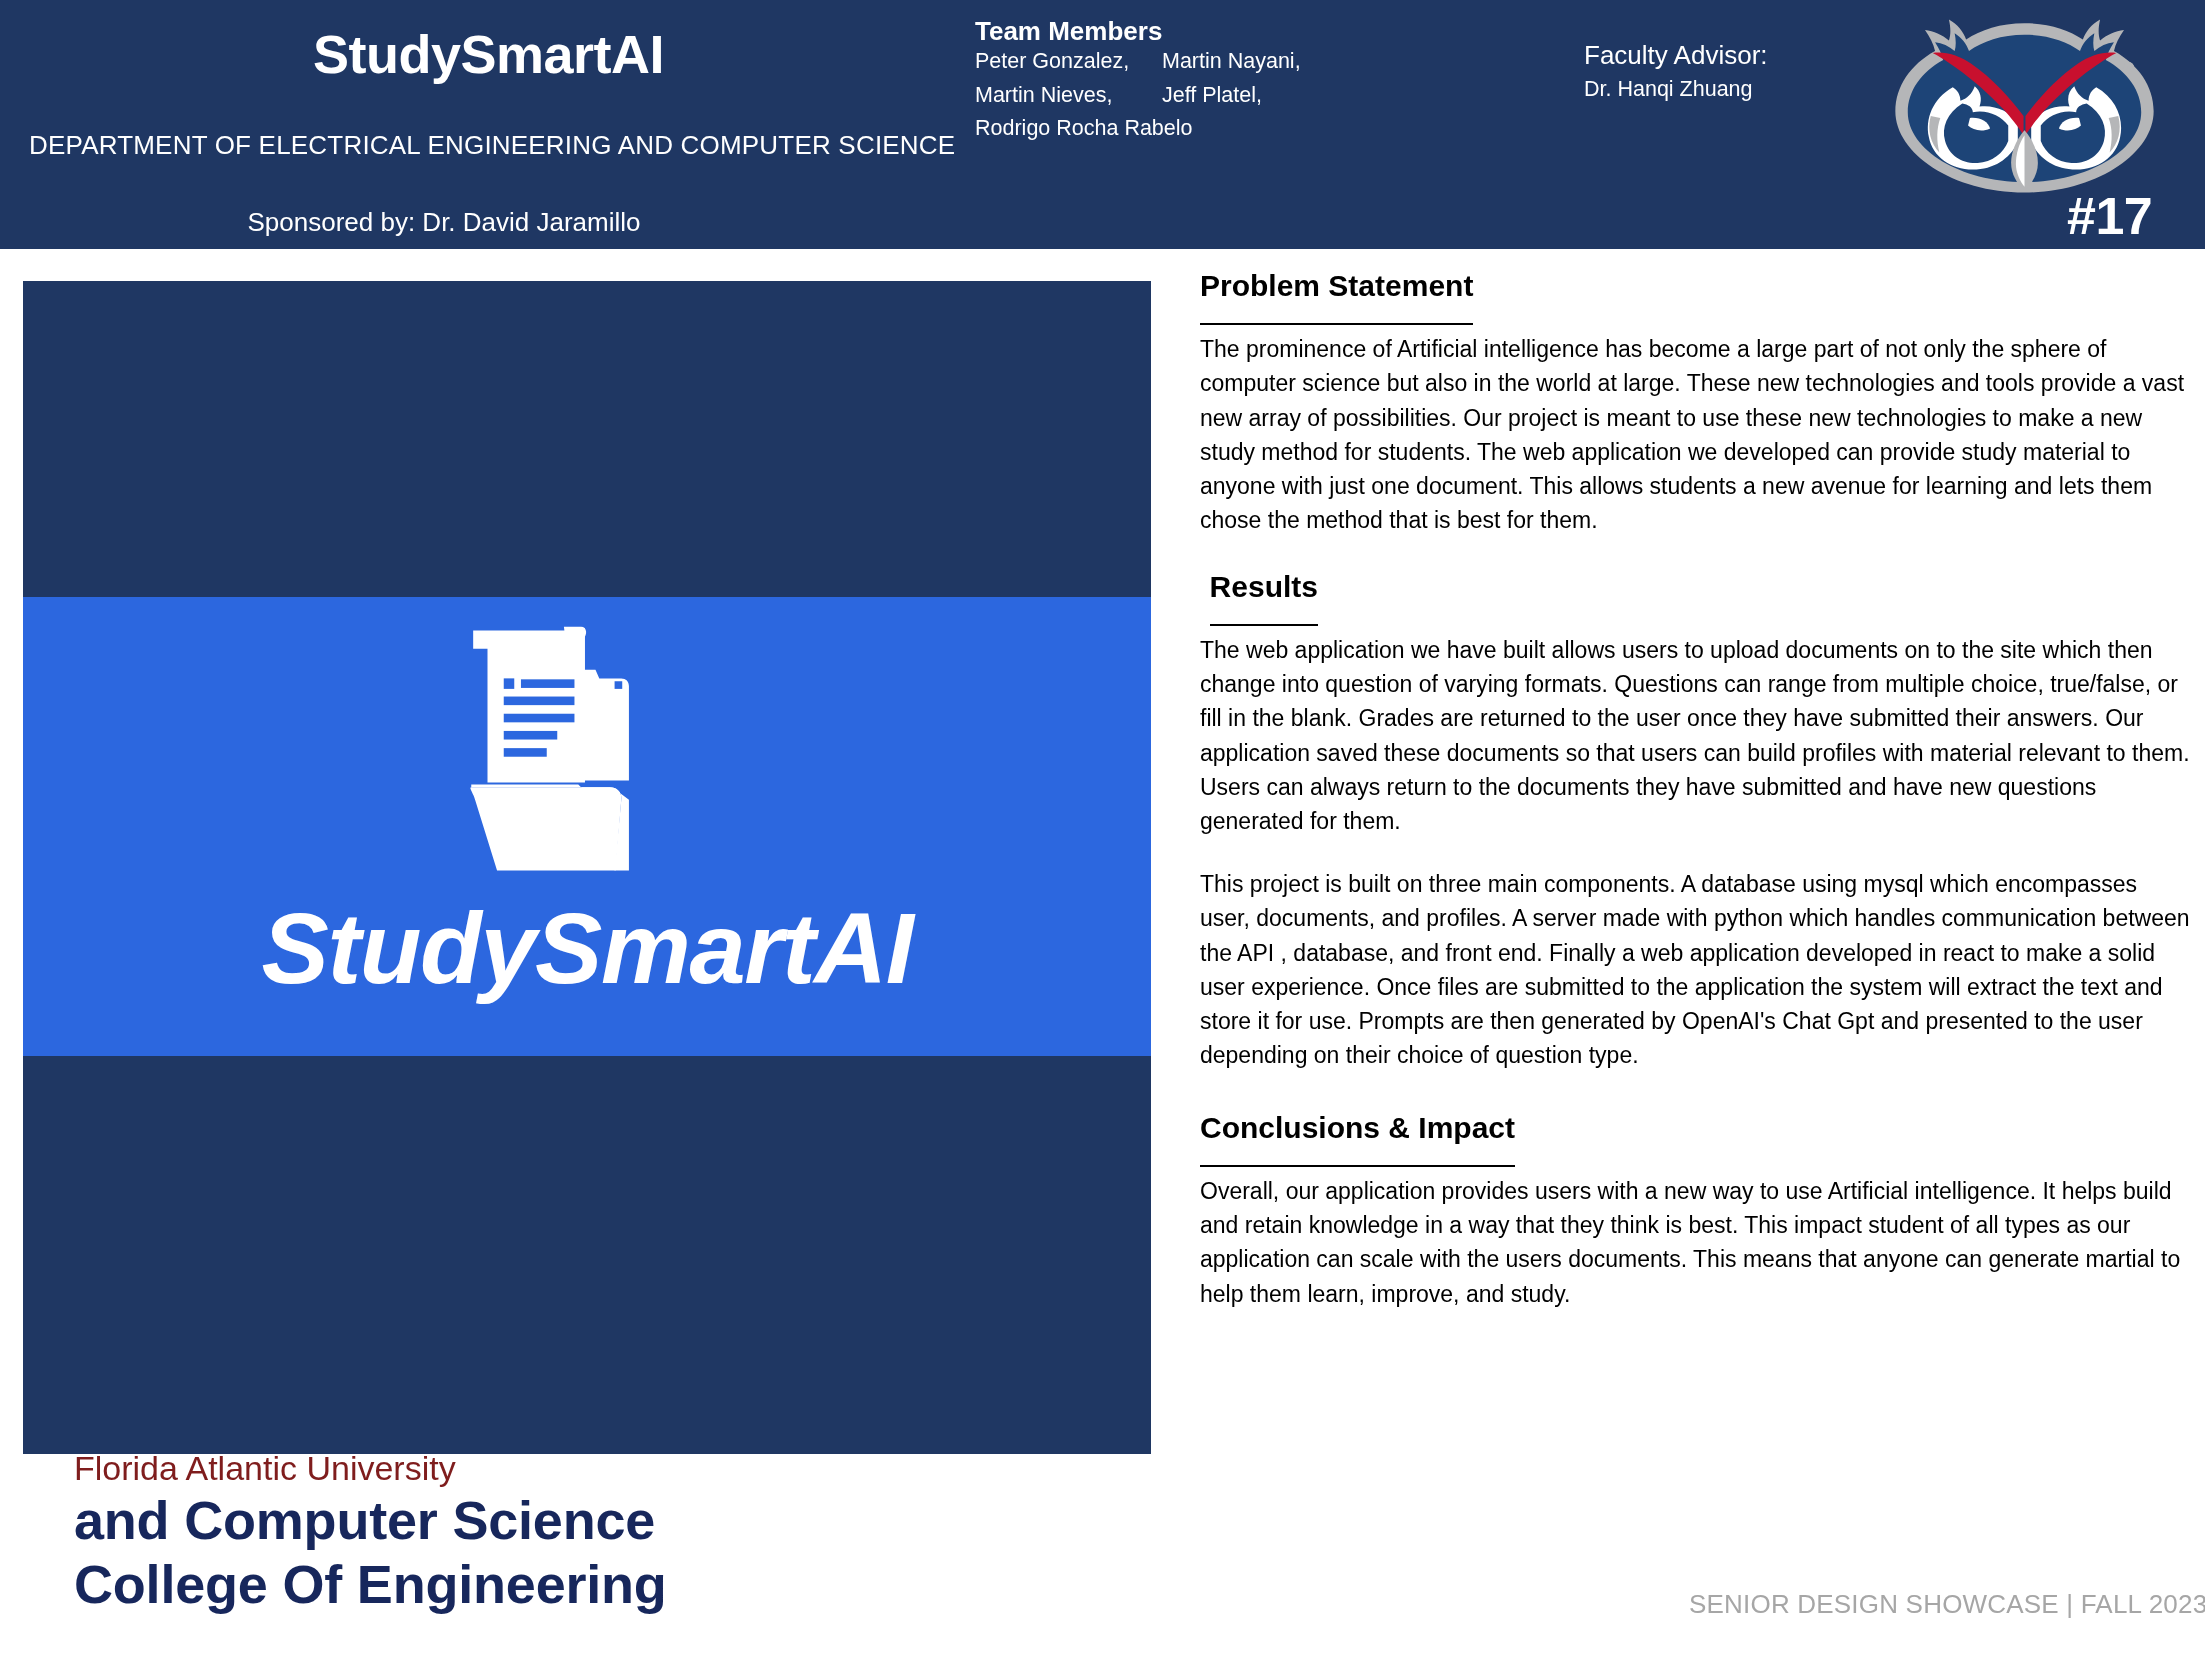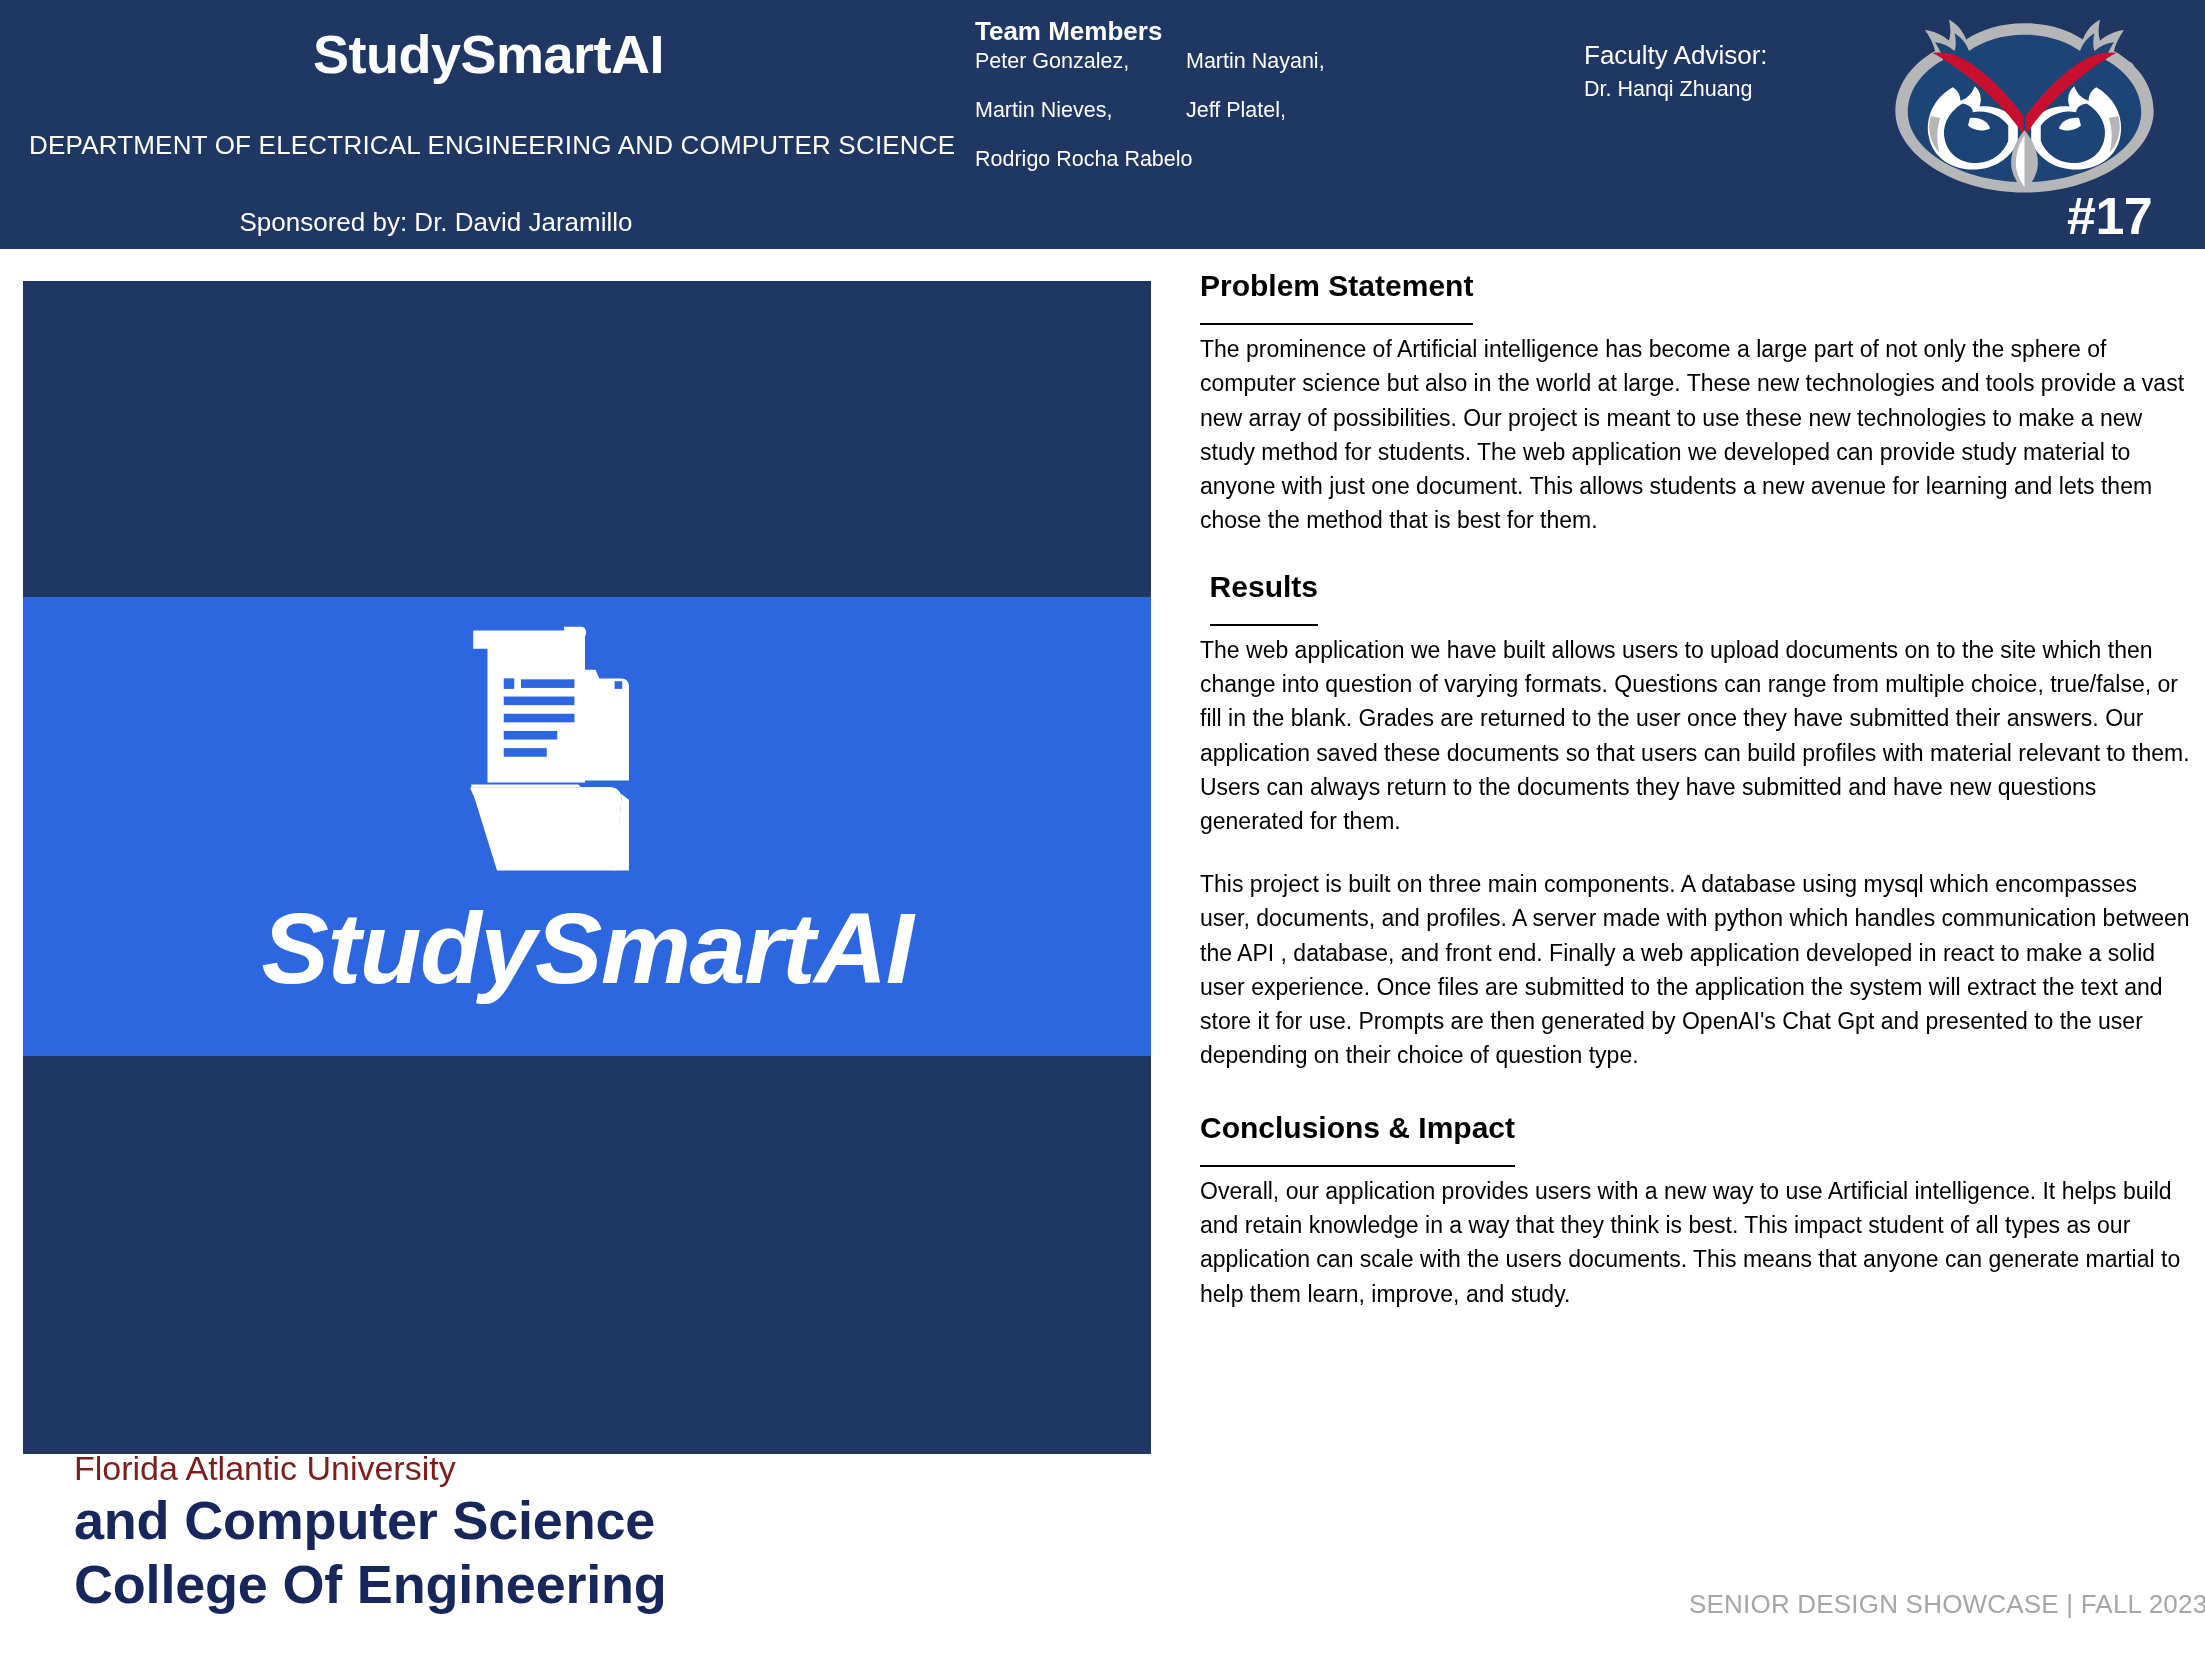--- a/index.html
+++ b/index.html
@@ -44,21 +44,21 @@
     top: 130px;
     width: 890px;
     color: #ffffff;
     font-size: 26px;
     font-weight: 400;
     letter-spacing: 0.2px;
     white-space: nowrap;
   }
   .sponsor-line {
     position: absolute;
-    left: 96px;
+    left: 104px;
     top: 207px;
     width: 680px;
     text-align: center;
     color: #ffffff;
     font-size: 26px;
     font-weight: 400;
     white-space: nowrap;
   }
 
   
@@ -73,21 +73,20 @@
     font-size: 26px;
     font-weight: bold;
     margin: 0 0 3.8px 0;
     line-height: 1.1;
   }
   .team-grid {
     display: grid;
     grid-template-columns: 187px 191px;
     row-gap: 8.6px;
     column-gap: 0px;
-    gap: 24px;
   }
   .team-name {
     color: #ffffff;
     font-size: 21.5px;
     font-weight: 400;
     line-height: 1.15;
     white-space: nowrap;
   }
   .team-name.span2 { grid-column: 1 / span 2; }
 

